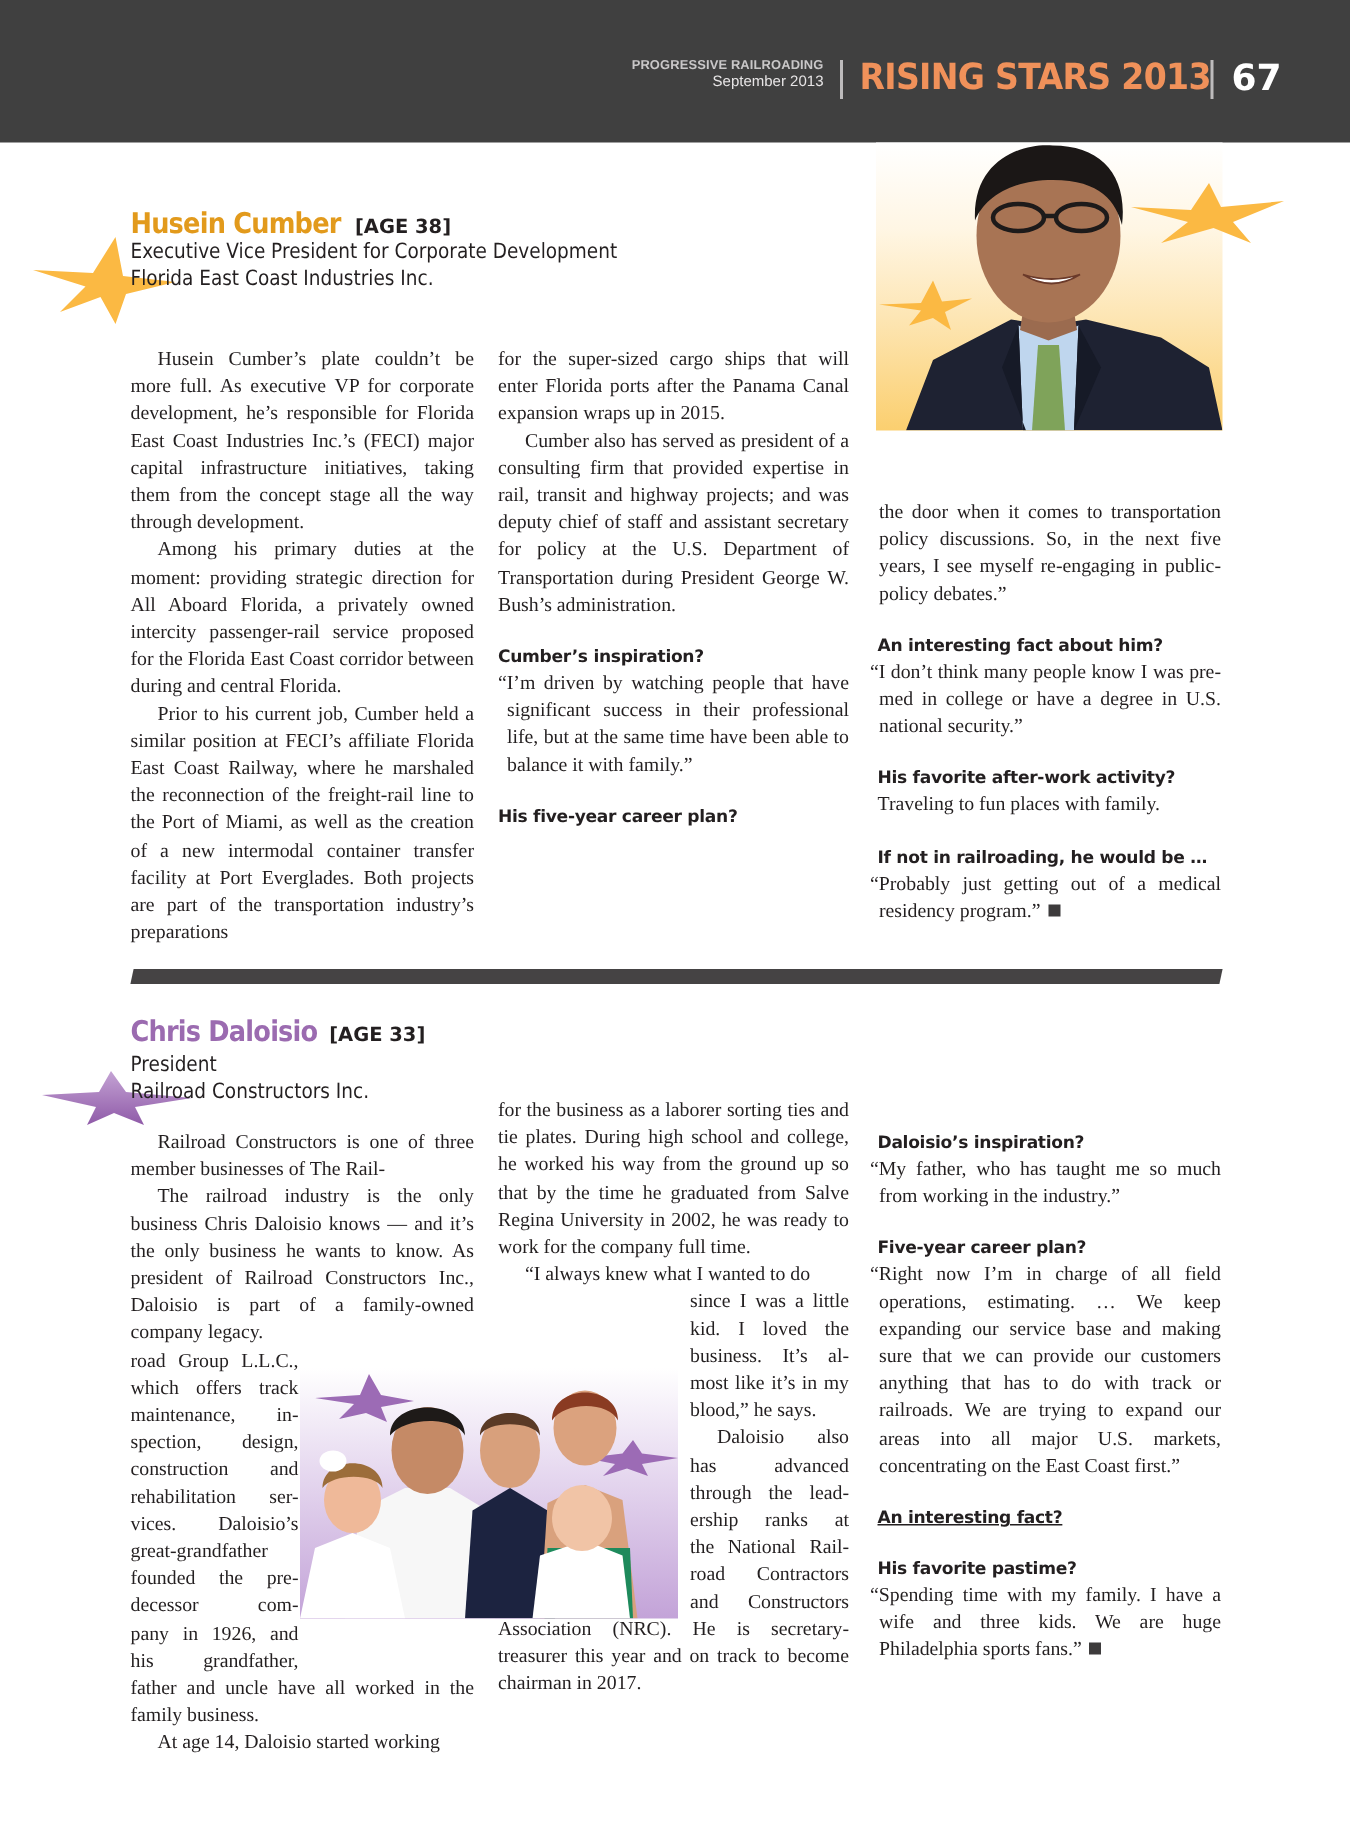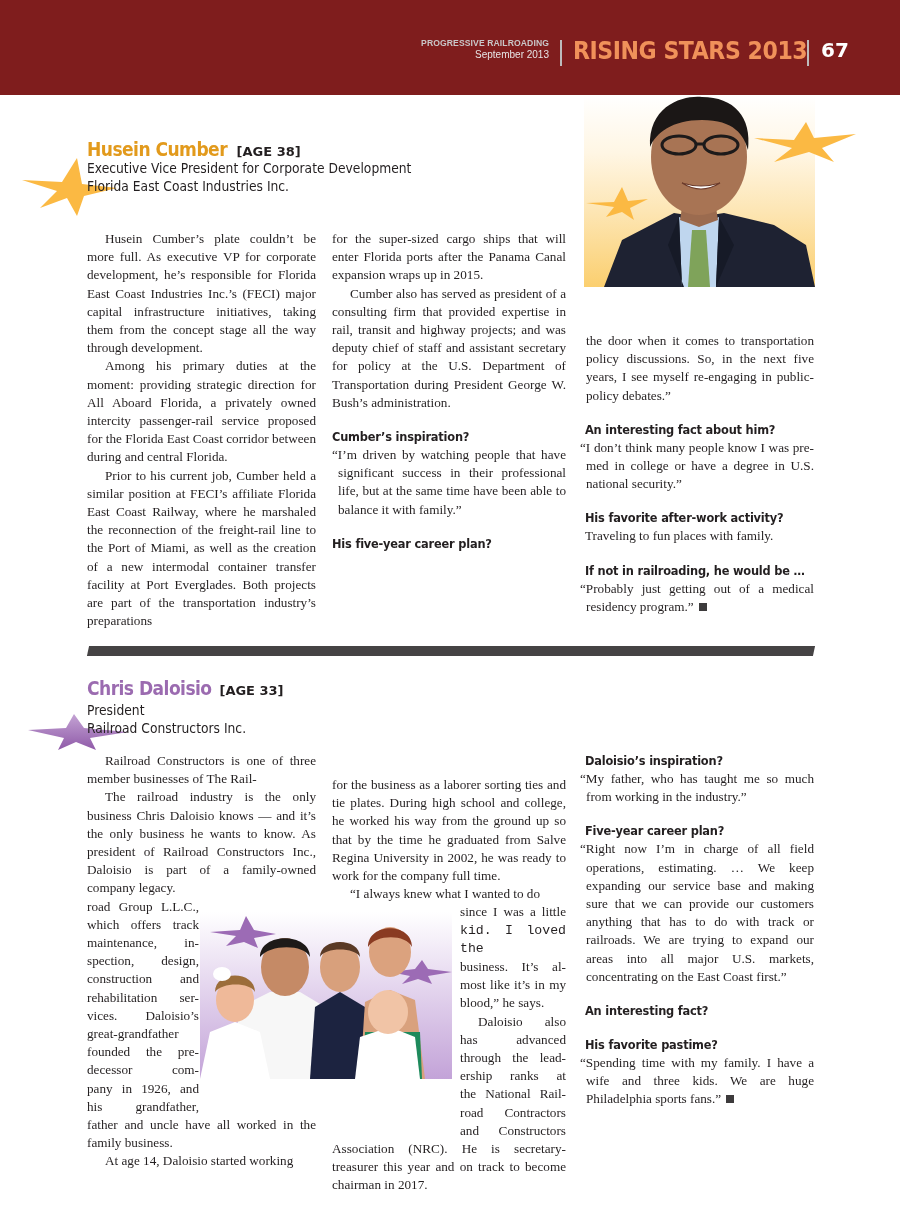--- a/index.html
+++ b/index.html
@@ -1,26 +1,26 @@
 <!DOCTYPE html>
 <html><head>
 <meta charset="utf-8">
 <style>
   * { box-sizing: border-box; margin: 0; padding: 0; }
   html, body { width: 900px; height: 1228px; background: #ffffff; overflow: hidden; }
   body { position: relative; font-family: "Liberation Serif", "DejaVu Serif", serif; color: #231f20; }
 
   
-  .topbar { position: absolute; left: 0; top: 0; width: 900px; height: 95px; background: #7f1d1d; }
+  .topbar { position: absolute; left: 0; top: 0; width: 900px; height: 95px; background: #404040; }
   .pub-left { position: absolute; left: 400px; top: 38px; width: 149px; text-align: right; }
   .pub-name { font-family: "Liberation Sans", sans-serif; font-weight: bold; font-size: 8.6px; color: #c9c7c8; letter-spacing: 0.1px; line-height: 11px; white-space: nowrap; }
   .pub-date { font-family: "Liberation Sans", sans-serif; font-size: 10px; color: #e7e5e6; line-height: 11px; white-space: nowrap; }
   .vsep { position: absolute; top: 40px; width: 2px; height: 26px; background: #bdbbbc; }
   .series-title { position: absolute; left: 573px; top: 37px; font-family: "DejaVu Sans", sans-serif; font-weight: bold; font-size: 24px; color: #f0915a; letter-spacing: -0.5px; white-space: nowrap; transform: scaleX(0.92); transform-origin: left top; }
-  .page-num { position: absolute; left: 821px; top: 38px; font-family: "DejaVu Sans", sans-serif; font-weight: bold; font-size: 20px; color: #ffffff; }
+  .page-num { position: absolute; left: 821px; top: 38px; font-family: "DejaVu Sans", sans-serif; font-weight: bold; font-size: 24px; color: #ffffff; }
 
   
   .star { position: absolute; }
 
   
   .name-line { position: absolute; white-space: nowrap; }
   .person-name { font-family: "DejaVu Sans", sans-serif; font-weight: bold; font-size: 19px; letter-spacing: -0.6px; display: inline-block; transform: scaleX(0.9); transform-origin: left bottom; }
   .age { font-family: "DejaVu Sans", sans-serif; font-weight: bold; font-size: 13px; color: #231f20; margin-left: -10px; }
   .title-line { position: absolute; font-family: "DejaVu Sans", sans-serif; font-size: 14px; line-height: 18px; color: #231f20; white-space: nowrap; transform: scaleX(0.88); transform-origin: left top; }
 
@@ -184,42 +184,42 @@
       <path d="M155,167 L160,125 L190,115 L215,125 L220,167 Z" fill="#ffffff"></path>
       <ellipse cx="188" cy="100" rx="20" ry="22" fill="#f1c4a6"></ellipse>
 
       <path d="M0,167 L10,120 L35,110 L60,120 L70,167 Z" fill="#ffffff"></path>
       <ellipse cx="35" cy="88" rx="19" ry="22" fill="#efb999"></ellipse>
       <path d="M15,80 C15,58 55,58 55,80 C50,70 22,70 15,80 Z" fill="#9c6d3a"></path>
       <ellipse cx="22" cy="62" rx="9" ry="7" fill="#ffffff"></ellipse>
     </svg>
   </div>
 
-  <div class="col" style="left:332px; top:776px; width:234px;">
+  <div class="col" style="left:332px; top:731px; width:234px;">
     <p class="noindent">for the business as a laborer sorting ties and tie plates. During high school and college, he worked his way from the ground up so that by the time he graduated from Salve Regina University in 2002, he was ready to work for the company full time.</p>
     <p>“I always knew what I wanted to do</p>
     <div id="wrap2" style="margin-left:128px; width:106px; text-align:justify; text-align-last:justify;">
         <div style="text-align: justify; text-align-last: justify;">since I was a little</div>
-        <div style="text-align: justify; text-align-last: justify; font-family: Liberation Mono, monospace;">kid. I loved the</div>
+        <div style="text-align: justify; text-align-last: justify;">kid. I loved the</div>
         <div style="text-align: justify; text-align-last: justify;">business. It’s al-</div>
         <div style="text-align: justify; text-align-last: justify;">most like it’s in my</div>
         <div style="text-align: justify; text-align-last: left;">blood,” he says.</div>
         <div style="text-align: justify; text-align-last: justify; text-indent: 18px;">Daloisio also</div>
         <div style="text-align: justify; text-align-last: justify;">has advanced</div>
         <div style="text-align: justify; text-align-last: justify;">through the lead-</div>
         <div style="text-align: justify; text-align-last: justify;">ership ranks at</div>
         <div style="text-align: justify; text-align-last: justify;">the National Rail-</div>
         <div style="text-align: justify; text-align-last: justify;">road Contractors</div>
         <div style="text-align: justify; text-align-last: justify;">and Constructors</div>
       </div>
     <p class="noindent">Association (NRC). He is secretary-treasurer this year and on track to become chairman in 2017.</p>
   </div>
 
   <div class="col" style="left:580px; top:752px; width:234px;">
     <div class="q-head first" style="padding-left:5px;">Daloisio’s inspiration?</div>
     <p class="q-ans">“My father, who has taught me so much from working in the industry.”</p>
     <div class="q-head" style="padding-left:5px;">Five-year career plan?</div>
     <p class="q-ans">“Right now I’m in charge of all field operations, estimating. … We keep expanding our service base and making sure that we can provide our customers anything that has to do with track or railroads. We are trying to expand our areas into all major U.S. markets, concentrating on the East Coast first.”</p>
-    <div class="q-head" style="padding-left:5px;">An interesting fact?</div>
+    <div class="q-head" style="padding-left:5px;text-decoration:underline;">An interesting fact?</div>
     <div class="q-head" style="padding-left:5px;">His favorite pastime?</div>
     <p class="q-ans"><span>“Spending time with my family. I have a wife and three kids. We are huge Philadelphia sports fans.”</span><span class="endmark"></span></p>
   </div>
 </section>
 
 </body></html>

